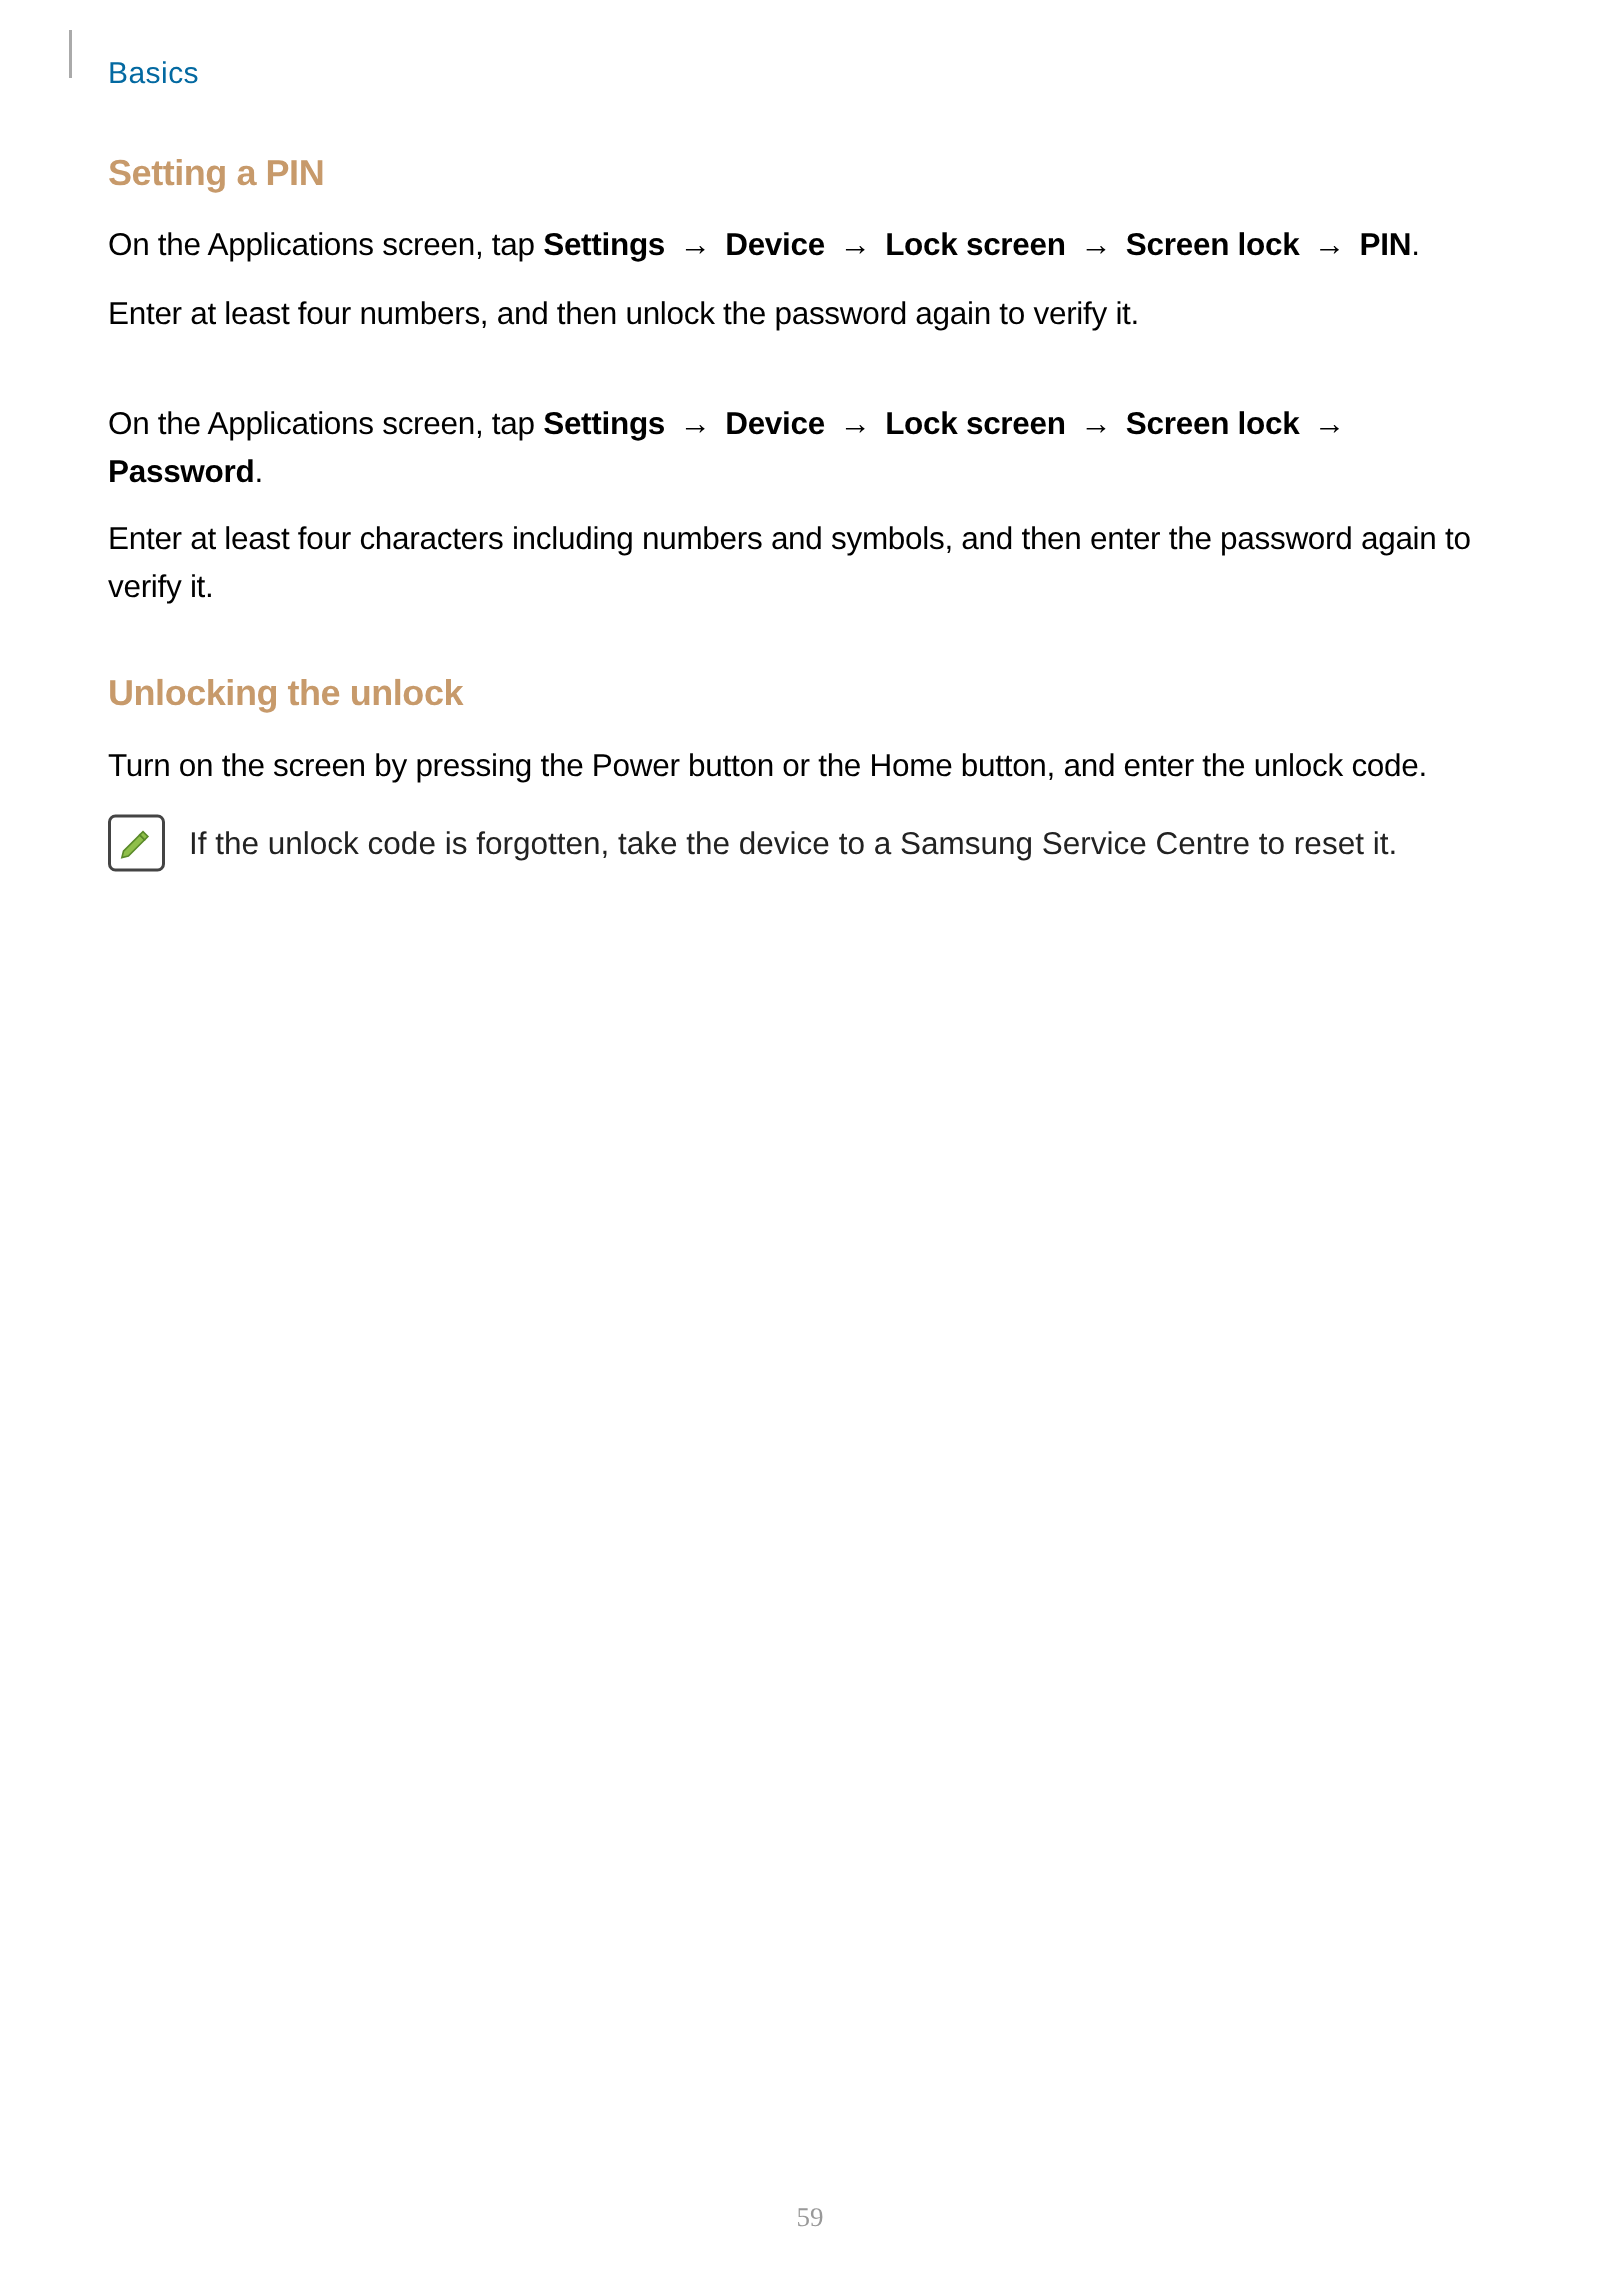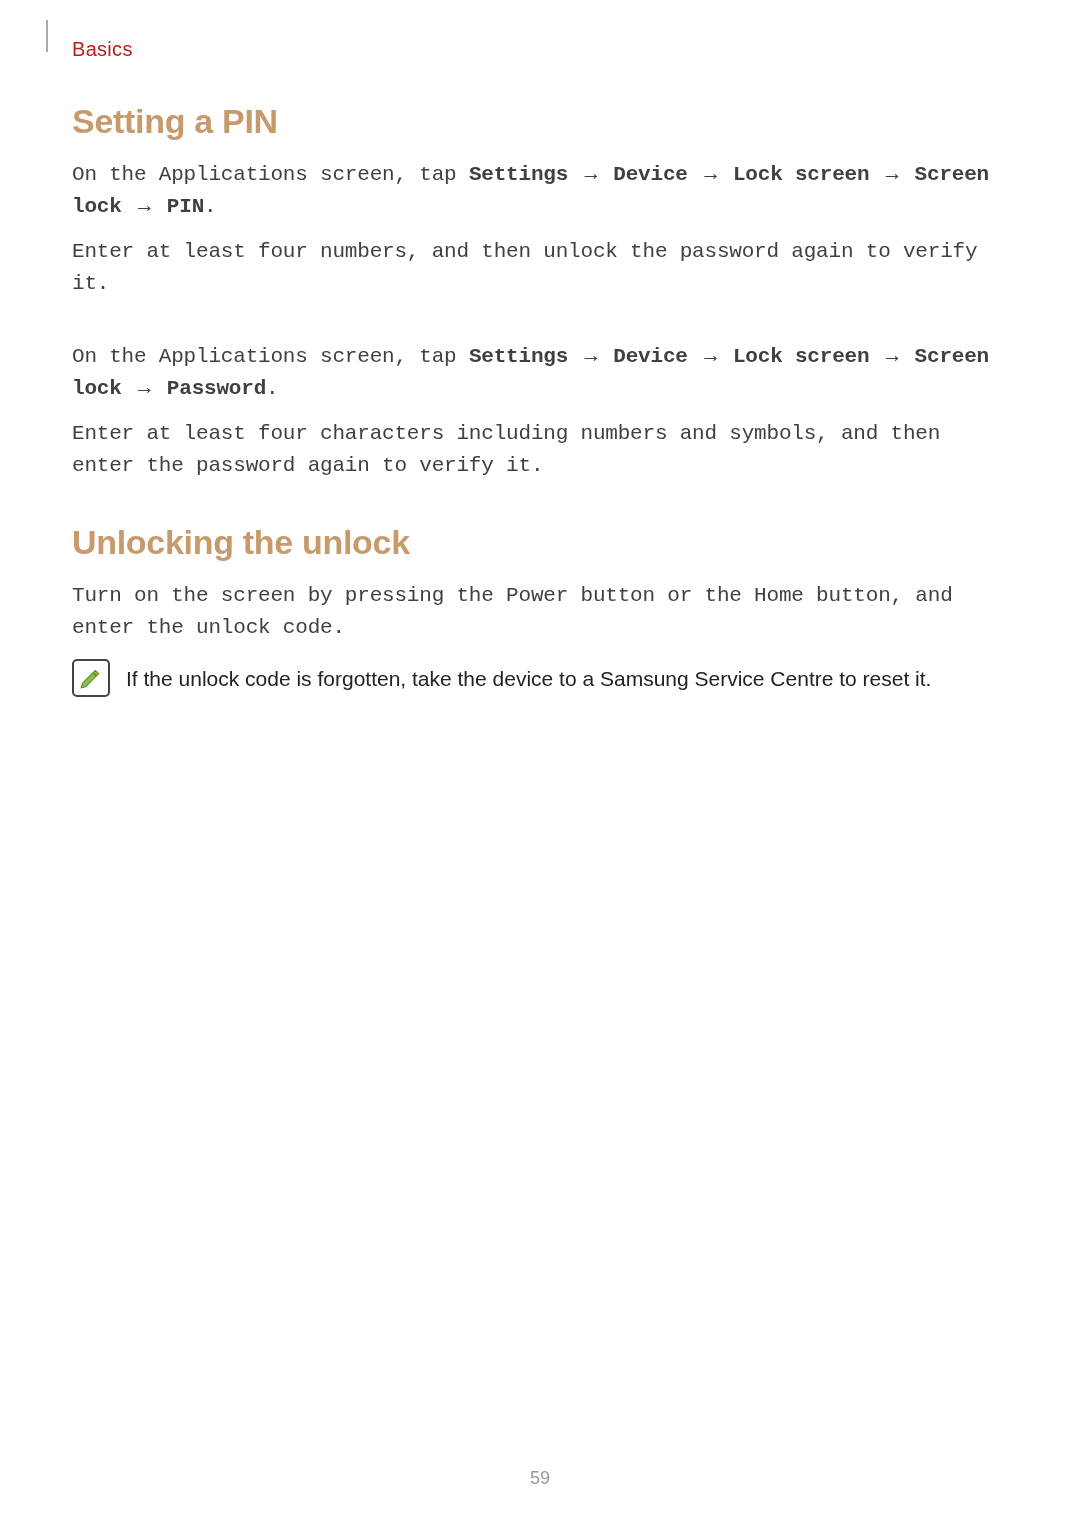--- a/index.html
+++ b/index.html
@@ -20,43 +20,42 @@
       top: 20px;
       left: 46px;
       height: 32px;
       border-left: 2px solid #aaa;
     }
     .header-label {
       position: absolute;
       top: 38px;
       left: 72px;
       font-size: 20px;
-      color: #b91c1c;
+      color: #0369a1;
       letter-spacing: 0.3px;
     }
     .content {
       position: absolute;
       top: 102px;
       left: 72px;
       width: 936px;
     }
     h2.section-heading {
       color: #c79a6b;
-      font-size: 34px;
+      font-size: 24px;
       font-weight: 700;
       letter-spacing: -0.3px;
       margin-bottom: 18px;
     }
     .para {
       font-size: 21px;
       line-height: 1.5;
-      color: #404040;
+      color: #000000;
       letter-spacing: -0.2px;
       margin-bottom: 14px;
-      font-family: Liberation Mono, monospace;
     }
     .bold { font-weight: 700; }
     .arrow {
       display: inline-block;
       padding: 0 4px;
       font-weight: 400;
     }
     .section-gap { height: 28px; }
     .note-row {
       display: flex;
@@ -84,20 +83,21 @@
       margin-top: 6px;
     }
     .page-number {
       position: absolute;
       bottom: 38px;
       left: 0;
       right: 0;
       text-align: center;
       font-size: 18px;
       color: #999;
+      font-family: Liberation Serif, serif;
     }
   </style>
 </head>
 <body>
 
 <div class="header-mark"></div>
 <div class="header-label">Basics</div>
 
 <div class="content">
 

